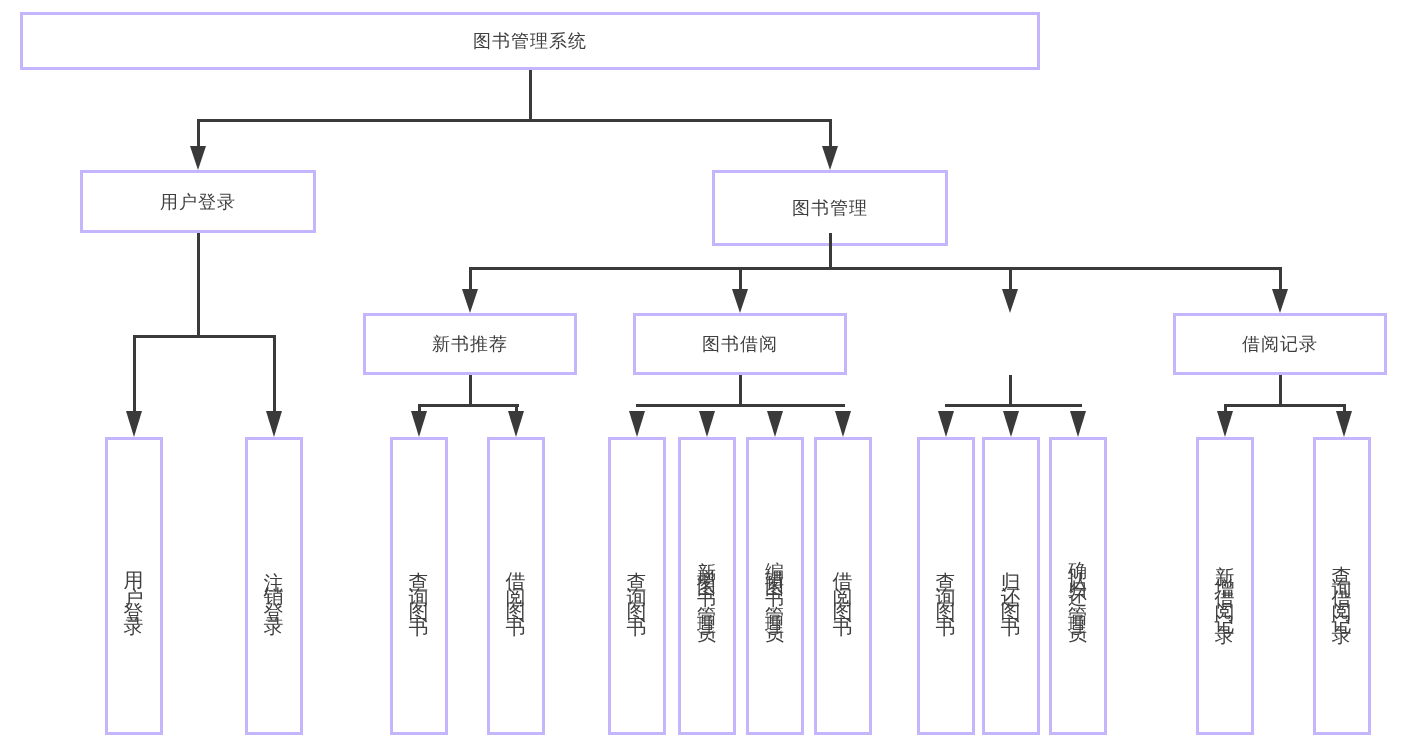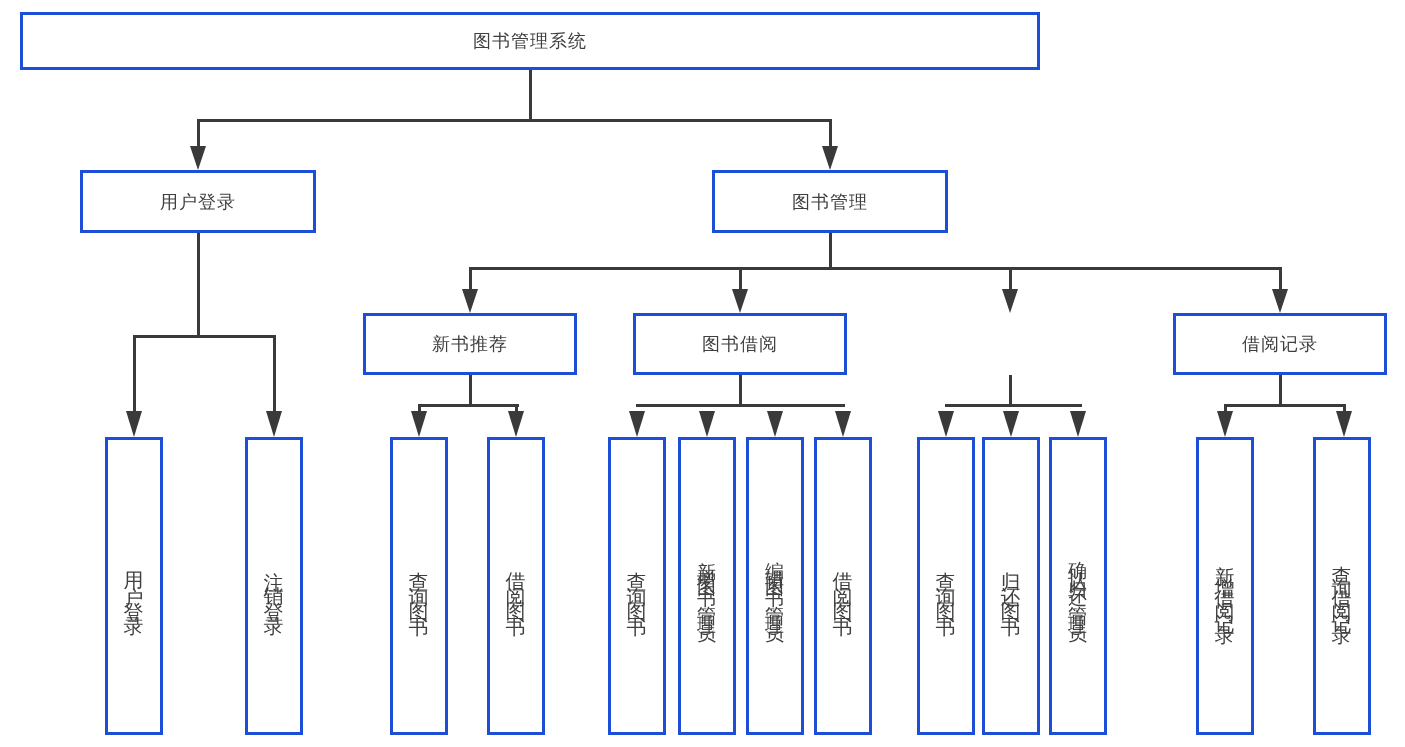--- a/index.html
+++ b/index.html
@@ -1,21 +1,21 @@
 <!DOCTYPE html>
 <html><head>
 <meta charset="utf-8">
 <style>
   html,body{margin:0;padding:0;background:#ffffff;}
   .canvas{
     position:relative;width:1405px;height:747px;background:#ffffff;overflow:hidden;
     font-family:"DejaVu Sans","Liberation Sans",sans-serif;color:#3f3f3f;
   }
   .box{
-    position:absolute;box-sizing:border-box;border:3px solid #1d4ed8;background:#ffffff;
+    position:absolute;box-sizing:border-box;border:3px solid #c4b5fd;background:#ffffff;
     display:flex;align-items:center;justify-content:center;
   }
   .hlabel{font-size:18px;letter-spacing:1px;white-space:nowrap;}
   .leaf{width:58px;top:437px;height:298px;}
   .vtext{
     writing-mode:vertical-rl;text-orientation:mixed;font-size:20px;line-height:1;
     white-space:nowrap;
   }
   .len4{letter-spacing:15px;}
   .len6{letter-spacing:12px;}
@@ -45,21 +45,21 @@
   <div class="vline" style="left:528.5px;top:70px;height:49px"></div>
   <div class="hline" style="left:196.5px;top:119px;width:635px"></div>
   <div class="vline" style="left:196.5px;top:119px;height:31px"></div>
   <div class="vline" style="left:828.5px;top:119px;height:31px"></div>
   <div class="arrow mid" style="left:190px;top:146px"></div>
   <div class="arrow mid" style="left:822px;top:146px"></div>
 
   <div class="box" style="left:80px;top:170px;width:236px;height:63px">
     <span class="hlabel">用户登录</span>
   </div>
-  <div class="box" style="left:712px;top:170px;width:236px;height:63px">
+  <div class="box" style="left:712px;top:170px;width:236px;height:76px">
     <span class="hlabel">图书管理</span>
   </div>
 
   <div class="vline" style="left:196.5px;top:233px;height:102px"></div>
   <div class="hline" style="left:132.5px;top:335px;width:143px"></div>
   <div class="vline" style="left:132.5px;top:335px;height:80px"></div>
   <div class="vline" style="left:272.5px;top:335px;height:80px"></div>
   <div class="arrow" style="left:126px;top:411px"></div>
   <div class="arrow" style="left:266px;top:411px"></div>
 

